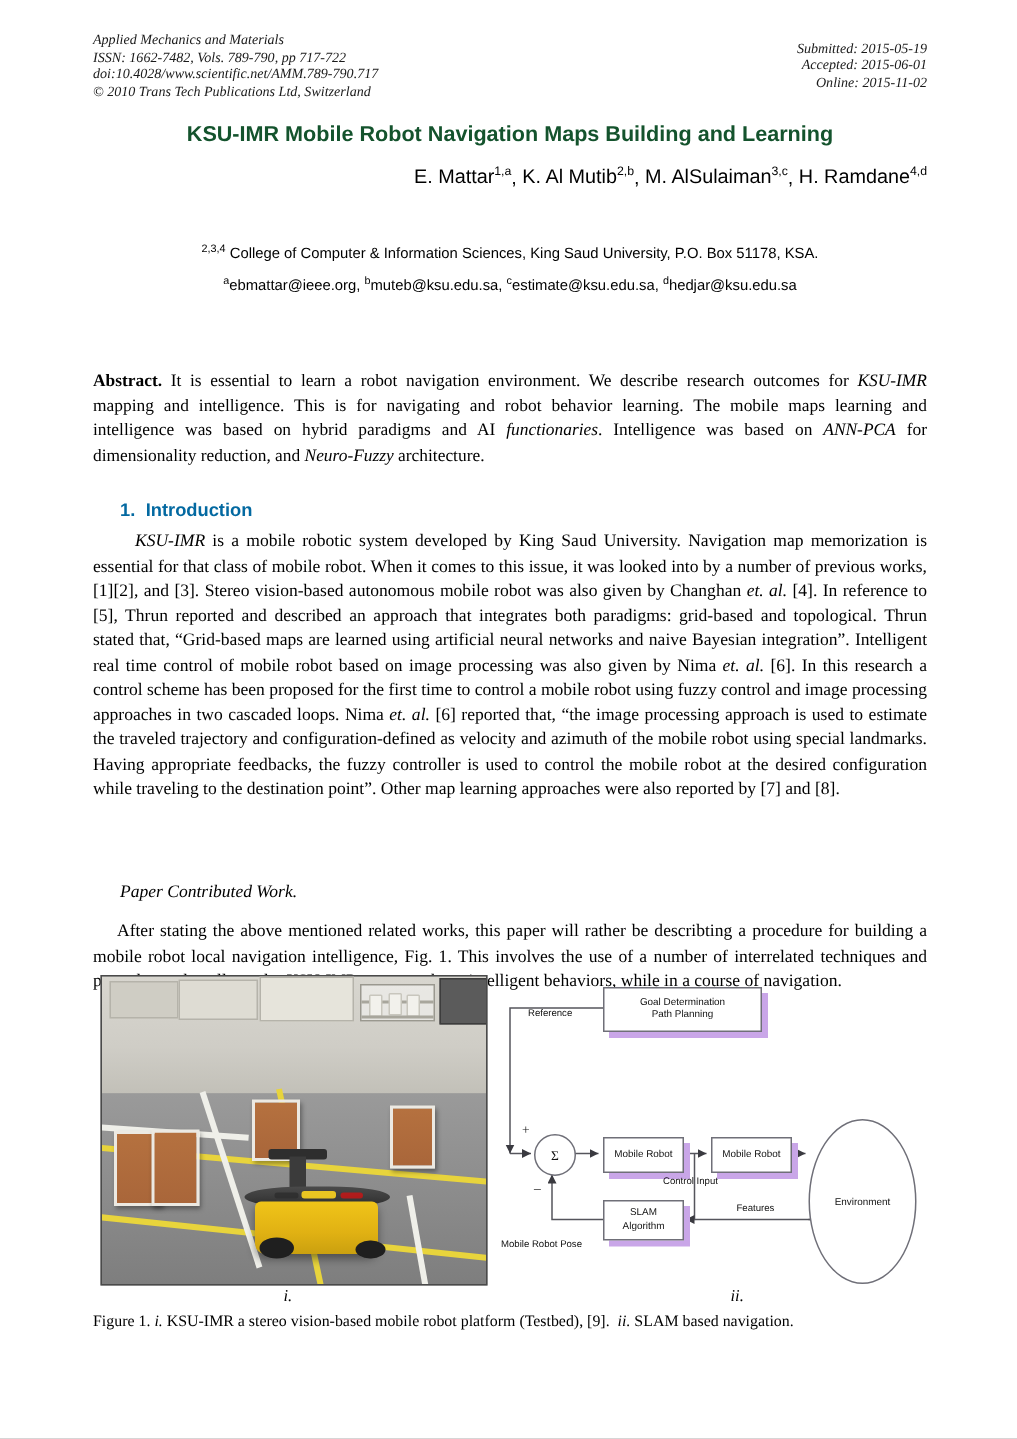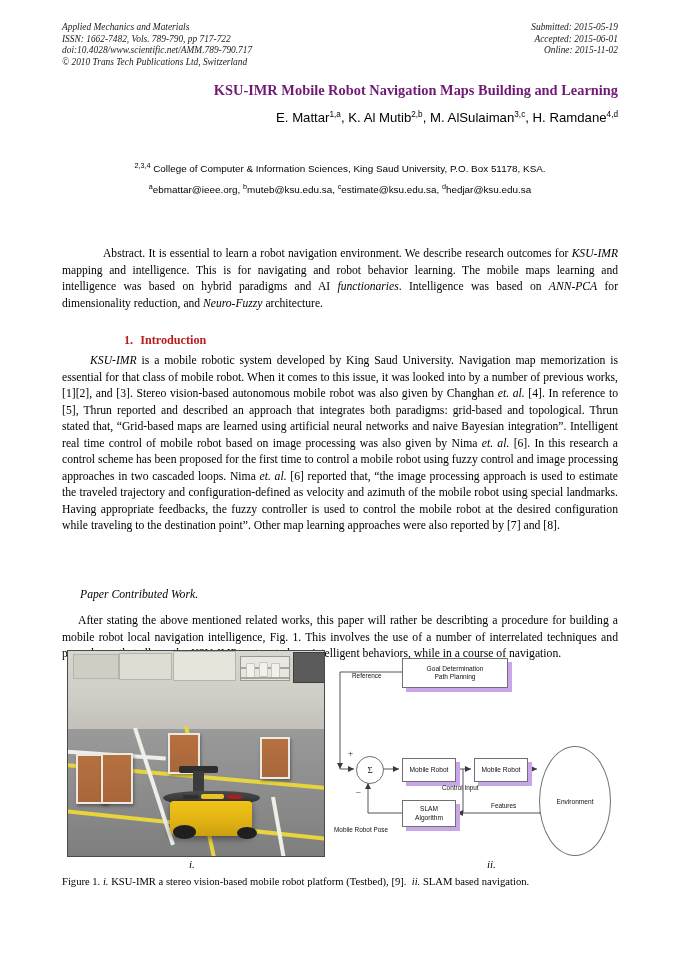--- a/index.html
+++ b/index.html
@@ -15,41 +15,41 @@
     overflow: hidden;
     box-sizing: border-box;
   }
   .journal-header {
     position: absolute;
     left: 62px;
     top: 22px;
     width: 556px;
     display: flex;
     justify-content: space-between;
-    align-items: flex-start;
+    align-items: center;
   }
   .jh-left, .jh-right {
     font-family: "Liberation Serif", serif;
     font-style: italic;
     font-size: 9.4px;
     line-height: 11.6px;
     color: #1a1a1a;
   }
   .jh-right { text-align: right; }
 
   .paper-title {
     position: absolute;
     left: 62px;
     top: 82px;
     width: 556px;
-    text-align: right;
-    font-family: Liberation Serif, serif;
+    text-align: center;
+    font-family: Liberation Sans, sans-serif;
     font-weight: bold;
     font-size: 14.4px;
-    color: #701a75;
+    color: #14532d;
   }
   .authors {
     position: absolute;
     left: 62px;
     top: 110px;
     width: 556px;
     text-align: right;
     font-family: "Liberation Sans", sans-serif;
     font-size: 13.2px;
     color: #000;
@@ -85,32 +85,31 @@
     position: absolute;
     left: 62px;
     top: 246px;
     width: 556px;
     font-family: "Liberation Serif", serif;
     font-size: 11.6px;
     line-height: 16.6px;
     color: #000;
     text-align: justify;
   }
-  .abstract b { font-weight: normal; margin-left: 41px; }
+  .abstract b { font-weight: bold; }
   .abstract i { font-style: italic; }
 
   .section-head {
     position: absolute;
     left: 80px;
     top: 333px;
-    font-family: Liberation Serif, serif;
+    font-family: Liberation Sans, sans-serif;
     font-weight: bold;
     font-size: 12.2px;
-    color: #b91c1c;
-    margin-left: 44px;
+    color: #0369a1;
   }
   .section-head .num { margin-right: 7px; }
 
   .body-p {
     position: absolute;
     left: 62px;
     width: 556px;
     font-family: "Liberation Serif", serif;
     font-size: 11.7px;
     line-height: 16.55px;

